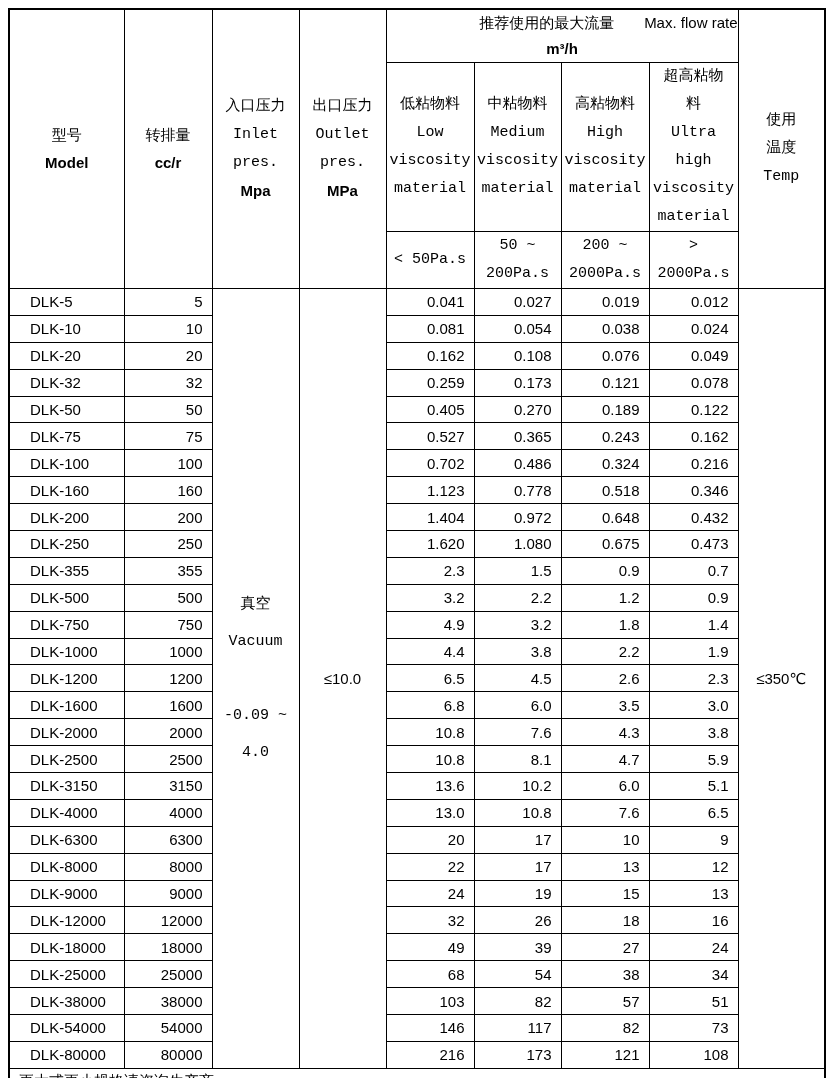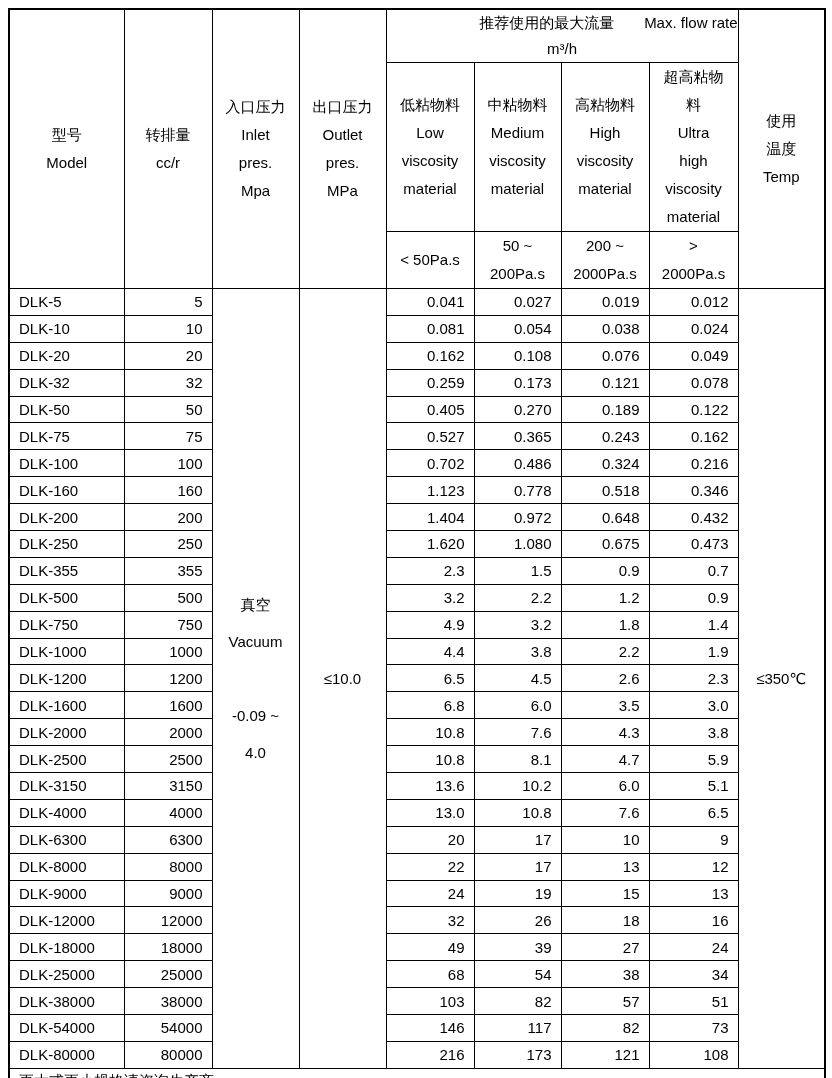--- a/index.html
+++ b/index.html
@@ -28,29 +28,29 @@
     vertical-align: middle;
     padding: 0;
     overflow: hidden;
   }
   
   tr.hdr-top   { height: 52px; }
   tr.hdr-visc  { height: 157px; }
   tr.hdr-range { height: 51px; }
   tbody tr     { height: 26.9px; }
   tfoot tr     { height: 26px; }
-  .prelines{ white-space: pre-line; }
+  .prelines{ white-space: pre-line; font-family: Liberation Mono, monospace; }
   .hdrcell { text-align: center; line-height: 28px; }
   .hdrcell .prelines { line-height: 28px; }
-  .bold    { font-weight: normal; }
+  .bold    { font-weight: bold; }
   .flow-title-line { line-height: 26px; text-align: right; }
   .flow-title-en { margin-left: 30px; }
   .flow-unit { line-height: 26px; }
   .rangecell { line-height: 25px; }
-  .model-cell { text-align: left; padding-left: 9px; }
+  .model-cell { text-align: left; padding-left: 20px; }
   .num-cell   { text-align: right; padding-right: 9px; }
   .merged-val { text-align: center; line-height: 37px; }
   .footer-cell { text-align: left; padding-left: 9px; font-size: 15px; }
 </style>
 </head>
 <body>
 
 <div class="page">
   <table class="spec">
     <colgroup>

